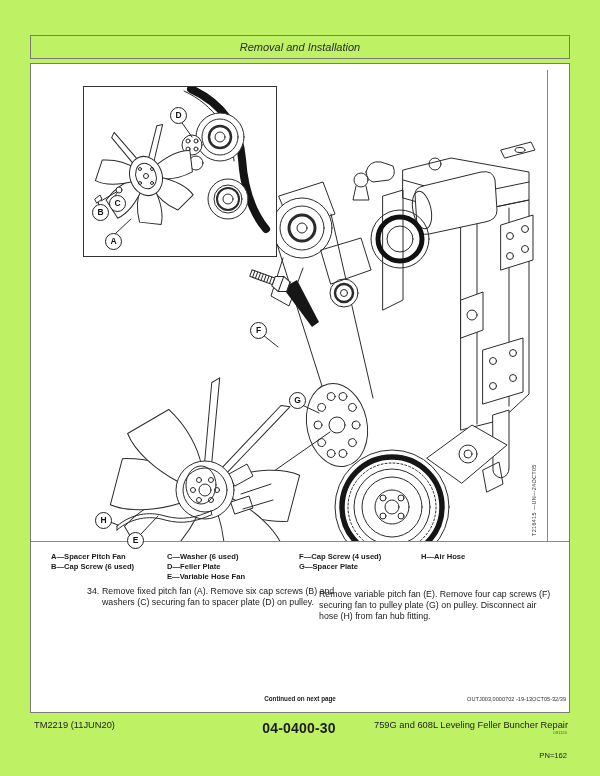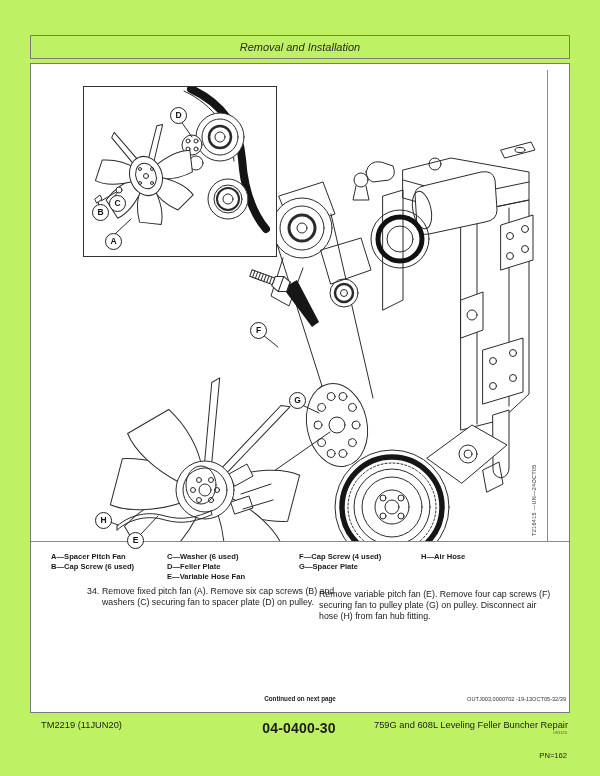--- a/index.html
+++ b/index.html
@@ -43,21 +43,21 @@
   .stepnum{width:15px;flex:none;}
   .stepR{position:absolute;left:288px;top:3px;width:232px;}
 
   
   .contbar{position:absolute;left:0;top:631px;width:538px;height:12px;}
   .contbar .cont{position:absolute;left:0;width:100%;text-align:center;font-size:6.3px;font-weight:bold;color:#222;}
   .contbar .code{position:absolute;right:3px;top:1px;font-size:5.6px;color:#333;}
 
   
   .pfoot{position:absolute;left:30px;top:718px;width:538px;}
-  .pf-left{position:absolute;left:11px;top:2px;font-size:9.3px;}
+  .pf-left{position:absolute;left:4px;top:2px;font-size:9.3px;}
   .pf-center{position:absolute;left:0;width:100%;text-align:center;top:2px;font-size:14px;font-weight:bold;letter-spacing:.2px;}
   .pf-right{position:absolute;right:0;top:2px;font-size:9.3px;}
   .pf-tiny{position:absolute;right:1px;top:12px;font-size:4.2px;color:#555;text-align:right;}
   .pf-pn{position:absolute;right:1px;top:17px;font-size:7.6px;text-align:right;margin-top:16px;}
 
   svg{display:block;}
 </style>
 </head>
 <body>
 

